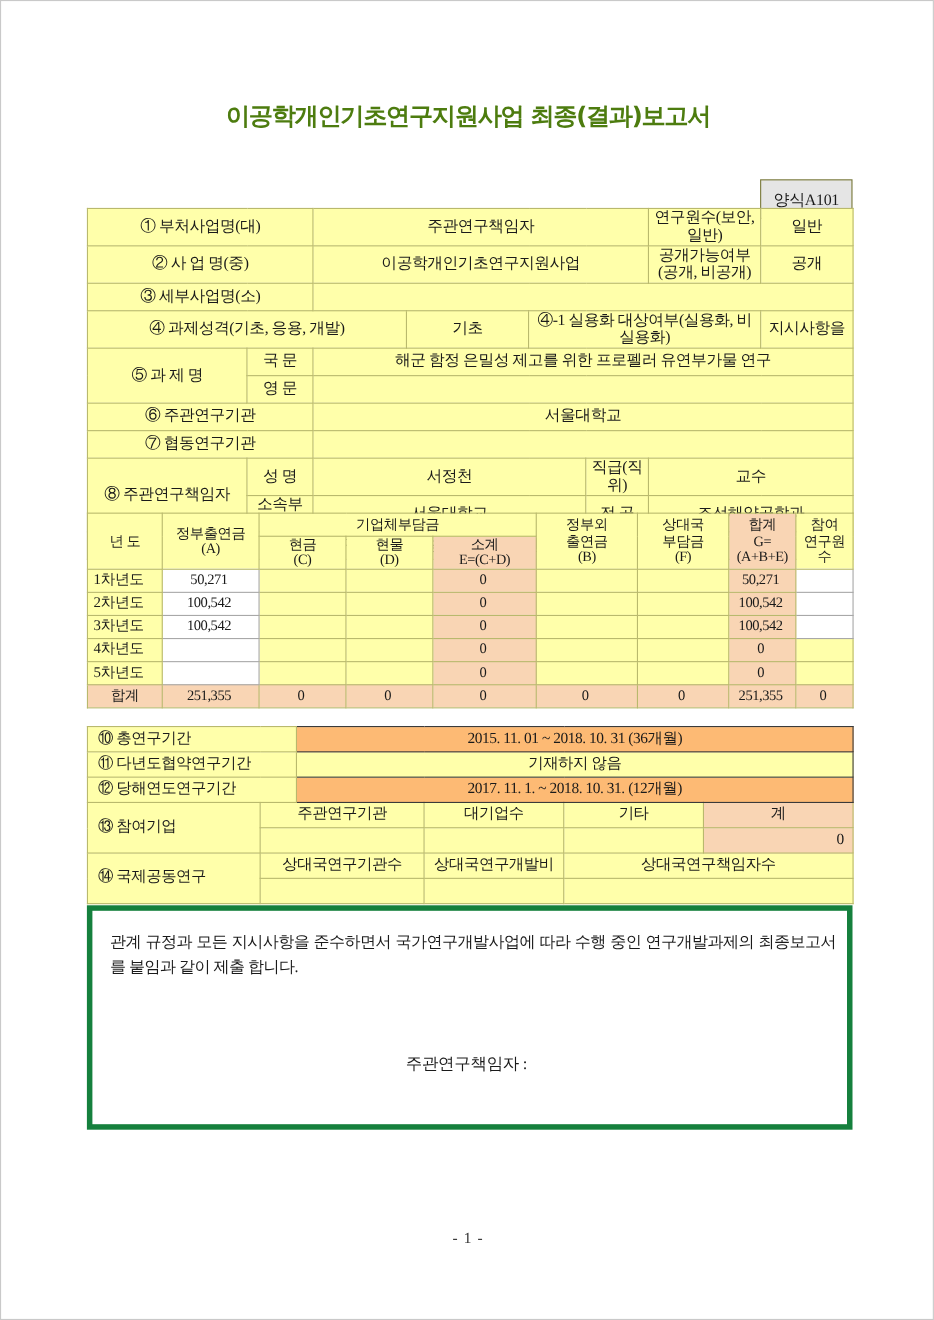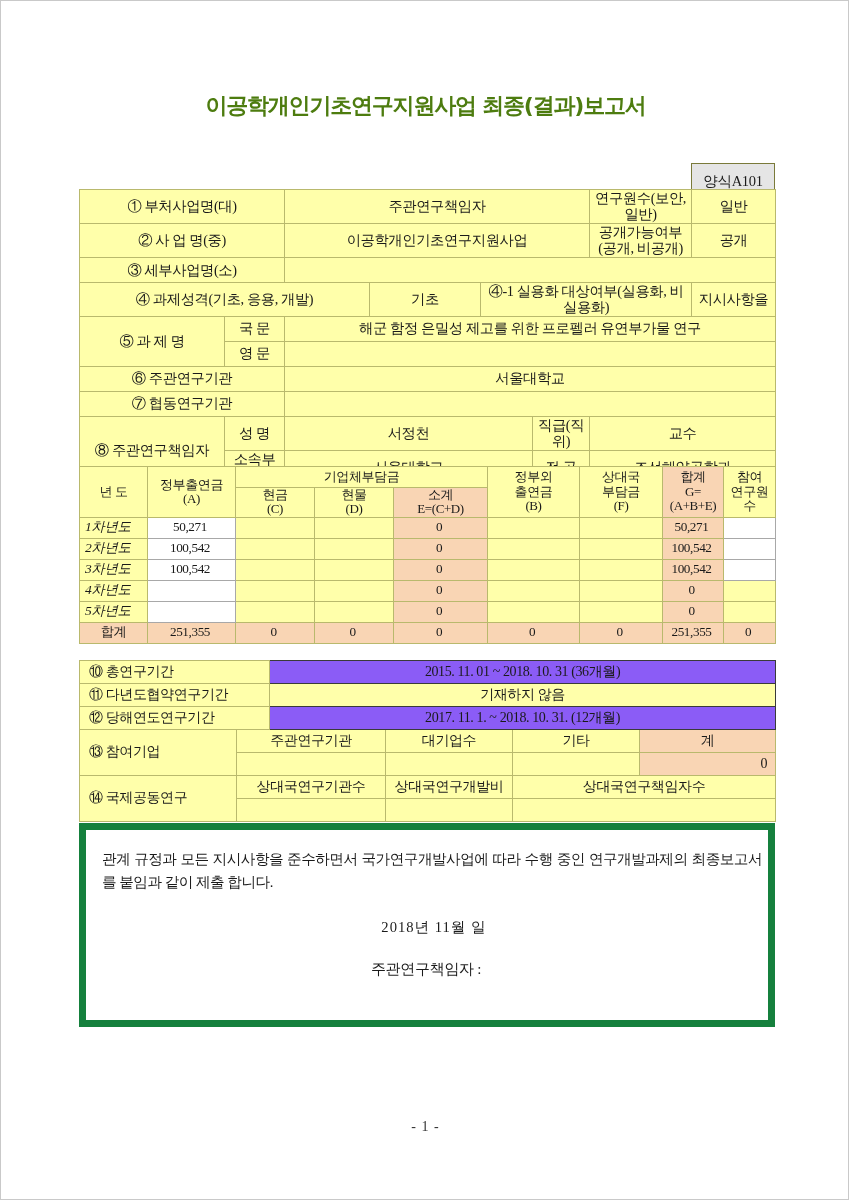--- a/index.html
+++ b/index.html
@@ -101,21 +101,21 @@
     letter-spacing: -0.4px;
     text-align: center;
     vertical-align: middle;
     background: #ffffaa;
     padding: 0 4px;
     line-height: 1.1;
   }
   table.fund td.sum  { background: #f9d5b4; }
   table.fund td.wht  { background: #ffffff; border-color: #a8a8a8; }
   table.fund td.num  { text-align: center; padding-right: 7px; }
-  table.fund td.yr   { text-align: left; padding-left: 5px; font-size: 13.5px; font-style: italic;}
+  table.fund td.yr   { text-align: left; padding-left: 5px; font-size: 13.5px;}
   table.fund td.hdr  { font-size: 13px; }
   table.fund td.total{ background: #f9d5b4; }
 
   
   table.misc {
     position: absolute;
     left: 78px; top: 659px;
     width: 696px;
     border-collapse: collapse;
     table-layout: fixed;
@@ -126,30 +126,30 @@
     height: 23px;
     font-size: 14px;
     letter-spacing: -0.4px;
     text-align: center;
     vertical-align: middle;
     background: #ffffaa;
     padding: 0 5px;
     line-height: 1.15;
   }
   table.misc td.lbl { text-align: left; padding-left: 9px; }
-  table.misc td.wht { background: #8b5cf6; border: 1px solid #3a3a3a; }
+  table.misc td.wht { background: #fdba74; border: 1px solid #3a3a3a; }
   table.misc td.sum { background: #f9d5b4; }
   table.misc td.num { text-align: right; padding-right: 8px; }
 
   
   .statement {
     position: absolute;
     left: 78px; top: 822px;
     width: 696px; height: 204px;
-    border: 7px solid #15803d;
+    border: 5px solid #15803d;
     background: #ffffff;
   }
   .stmt-body {
     position: absolute;
     left: 16px; top: 18px;
     width: 660px;
     font-size: 14.6px;
     letter-spacing: -0.5px;
     line-height: 1.55;
     text-align: justify;
@@ -452,19 +452,18 @@
     <tr>
       <td colspan="2"></td>
       <td></td>
       <td colspan="2"></td>
     </tr>
   </tbody>
     </table>
 
   <div class="statement">
     <div class="stmt-body">관계 규정과 모든 지시사항을 준수하면서 국가연구개발사업에 따라 수행 중인 연구개발과제의 최종보고서를 붙임과 같이 제출 합니다.</div>
-    <div class="stmt-date">2018년     11월     일</div>
     <div class="stmt-sign1">주관연구책임자 :</div>
   </div>
 
   <div class="footer">- 1 -</div>
 
 </div>
 
 </body></html>

